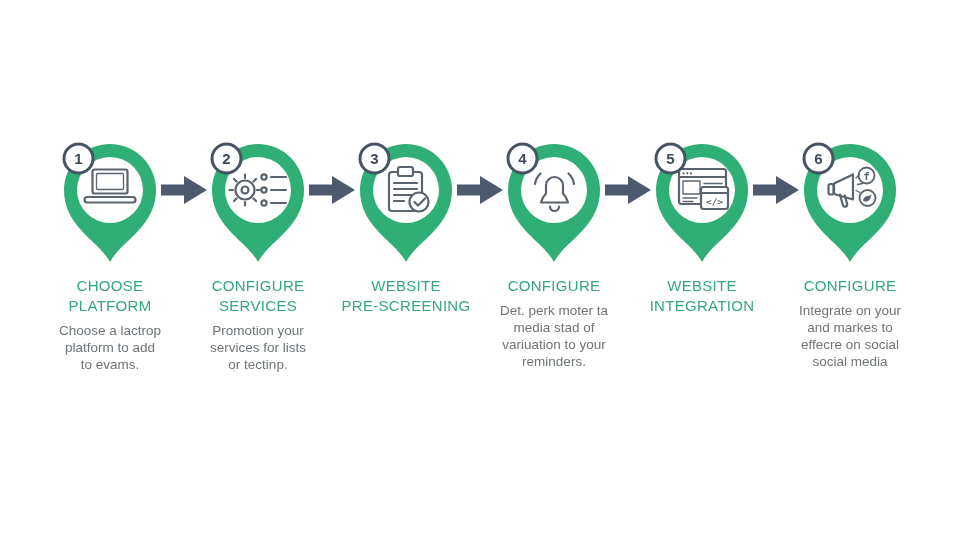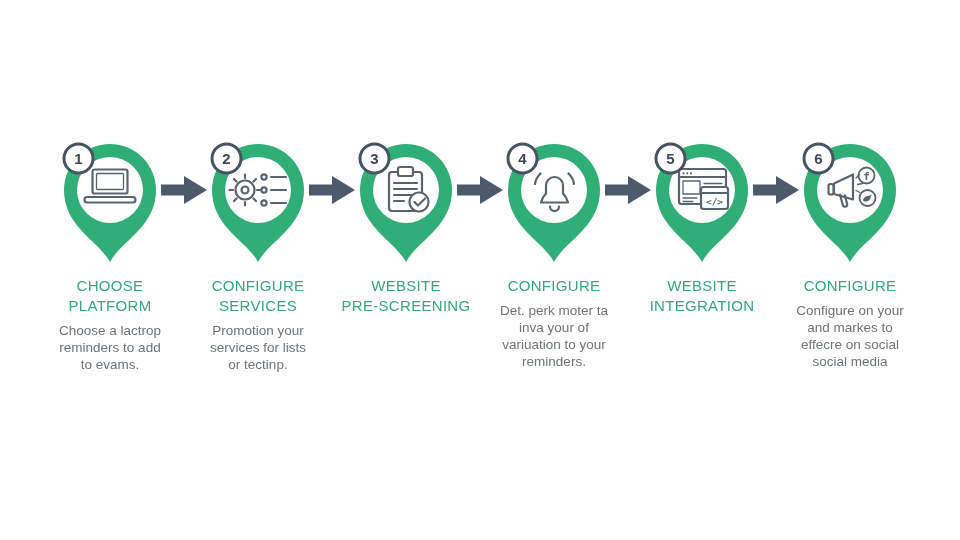--- a/index.html
+++ b/index.html
@@ -150,48 +150,48 @@
       <svg class="arrow a5" viewBox="0 0 46 30">
           <path d="M0,9.5 H23 V1 L46,15 L23,29 V20.5 H0 Z"></path>
         </svg>
     </div>
 
     <div class="text-row">
       <div class="step-text">
         <div class="step-title">CHOOSE
 PLATFORM</div>
         <div class="step-desc">Choose a lactrop
-reminders to add
+platform to add
 to evams.</div>
       </div>
       <div class="step-text">
         <div class="step-title">CONFIGURE
 SERVICES</div>
         <div class="step-desc">Promotion your
 services for lists
 or tectinp.</div>
       </div>
       <div class="step-text">
         <div class="step-title">WEBSITE
 PRE-SCREENING</div>
       </div>
       <div class="step-text">
         <div class="step-title">CONFIGURE</div>
         <div class="step-desc">Det. perk moter ta
-inva your of
+media stad of
 variuation to your
 reminders.</div>
       </div>
       <div class="step-text">
         <div class="step-title">WEBSITE
 INTEGRATION</div>
       </div>
       <div class="step-text">
         <div class="step-title">CONFIGURE</div>
-        <div class="step-desc">Configure on your
+        <div class="step-desc">Integrate on your
 and markes to
 effecre on social
 social media</div>
       </div>
     </div>
 
   </div>
 </div>
 
 </body></html>

